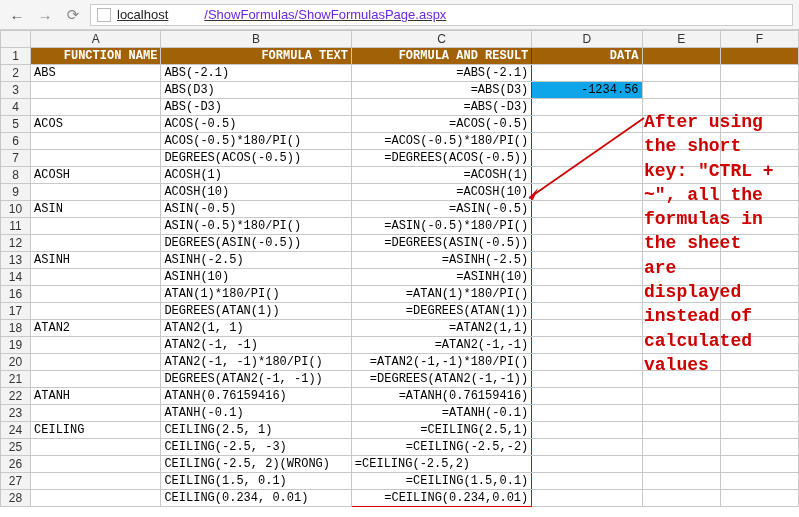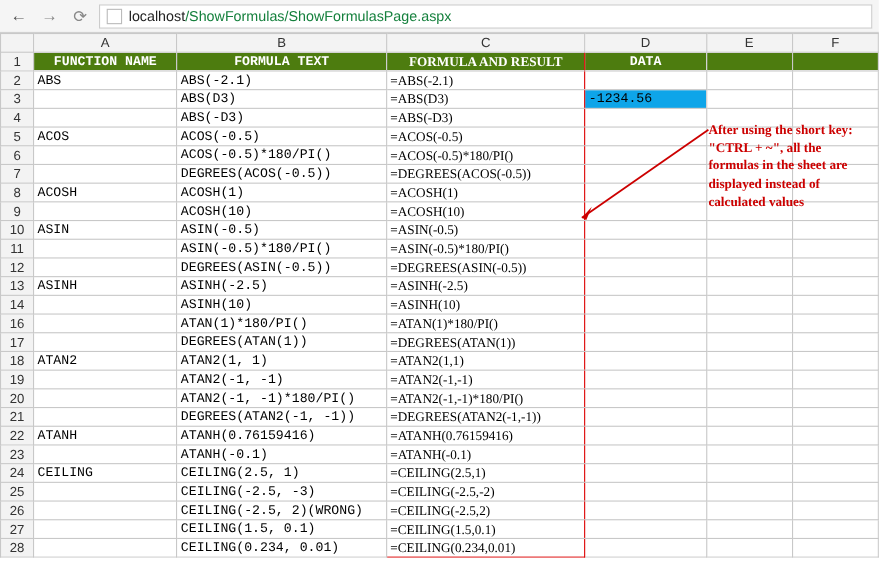--- a/index.html
+++ b/index.html
@@ -33,29 +33,30 @@
   .urlbar {
     flex: 1;
     height: 22px;
     border: 1px solid #ccc;
     background: #fff;
     display: flex;
     align-items: center;
     padding: 0 6px;
     color: #333;
     font-size: 13px;
+    text-decoration: underline;
   }
   .urlbar .blankicon {
     width: 14px; height: 14px;
     border: 1px solid #bbb;
     margin-right: 6px;
     background: #fff;
   }
   .urlhost { color: #222; }
-  .urlpath { color: #15803d; }
+  .urlpath { color: #6d28d9; margin-left: 36px; }
 
   .sheet-wrap { position: relative; }
 
   table.sheet {
     border-collapse: collapse;
     table-layout: fixed;
     width: 799px;
     font-family: "Courier New", monospace;
     font-size: 12px;
   }
@@ -77,48 +78,48 @@
   th.corner { background: #f3f3f3; }
   .colA { width: 130px; }
   .colB { width: 190px; }
   .colC { width: 180px; }
   .colD { width: 110px; }
   .colE { width: 78px; }
   .colF { width: 78px; }
   .rhw  { width: 30px; }
 
   tr.header td {
-    background: #4d7c0f;
+    background: #a16207;
     color: #fff;
     font-weight: bold;
-    text-align: center;
+    text-align: right;
   }
   td.left  { text-align: left; }
-  td.right { }
+  td.right { text-align: right; }
   td.sel {
     background: #0ea5e9;
   }
-  .colC-outline-left  { border-left: 1px solid #d00 !important; font-family: Liberation Serif, serif; }
+  .colC-outline-left  { border-left: 1px solid #d00 !important; }
   .colC-outline-right { border-right: 1px solid #d00 !important; }
   tr.header td.chd { border-top: 1px solid #d00 !important; }
   tr.last td.clast { border-bottom: 1px solid #d00 !important; }
 
   .overlay {
     position: absolute;
     pointer-events: none;
     top: 0; left: 0; width: 799px; height: 517px;
   }
   .anno {
     position: absolute;
     left: 644px;
     top: 80px;
     width: 140px;
     color: #c00;
-    font-family: Liberation Serif, serif;
-    font-size: 12px;
+    font-family: Liberation Mono, monospace;
+    font-size: 18px;
     font-weight: bold;
     line-height: 1.35;
   }
   svg.arrow {
     position: absolute;
     left: 524px;
     top: 80px;
     width: 130px;
     height: 100px;
     overflow: visible;

